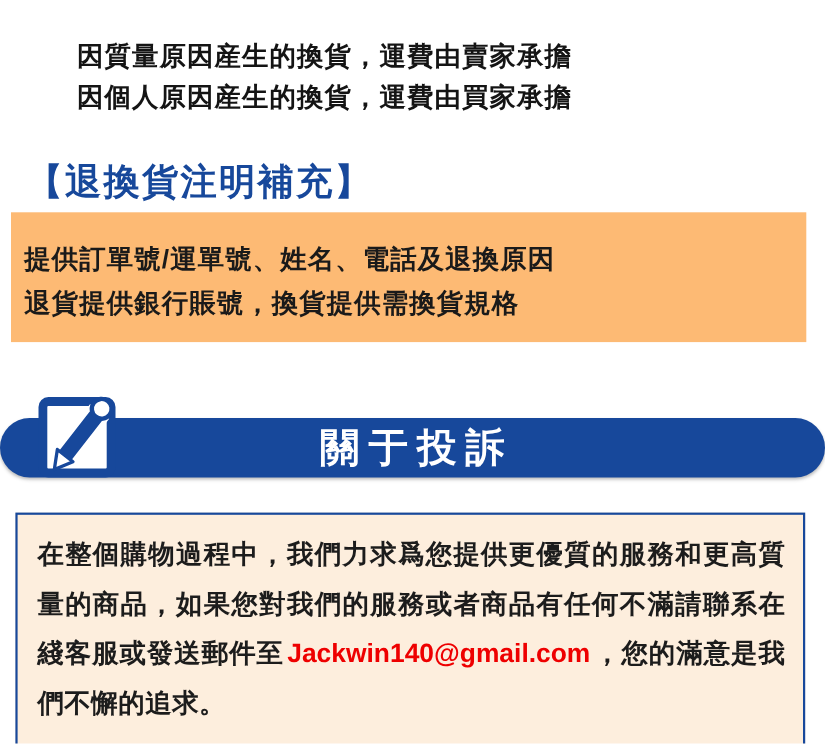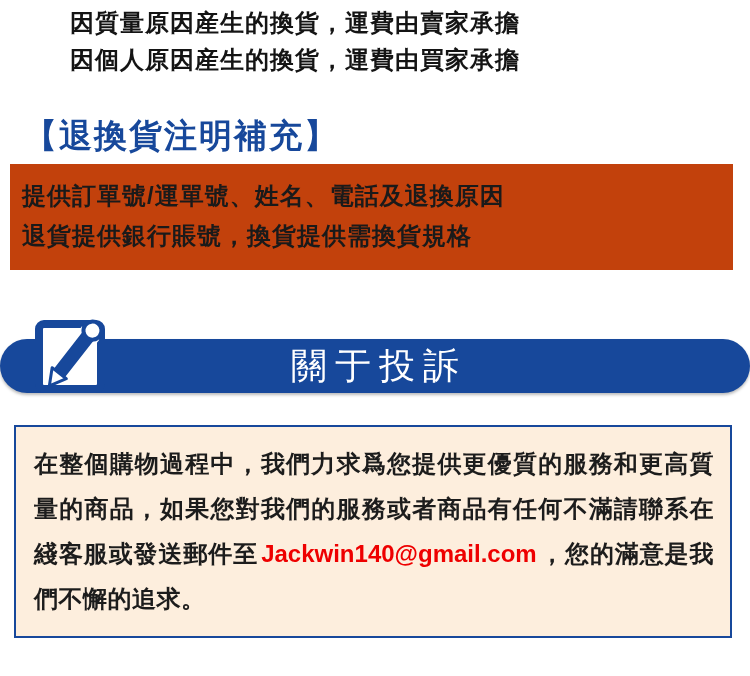--- a/index.html
+++ b/index.html
@@ -12,36 +12,36 @@
     position:relative;
   }
   .note-line{
     margin:0 0 0 70px;
     font-size:24px;
     font-weight:600;
     letter-spacing:1px;
     color:#141414;
     line-height:30px;
   }
-  .note-line.first{padding-top:8px;}
+  .note-line.first{padding-top:37px;}
   .note-line.second{margin-top:7px;}
   .section-heading{
     margin:41px 16px 0 24px;
     font-size:33px;
     font-weight:bold;
     letter-spacing:2px;
     color:#17489b;
     line-height:40px;
   }
   .cream-box{
     margin:8px 0 0 10px;
     width:723px;
     box-sizing:border-box;
-    background:#c2410c;
-    padding:12px 12px 14px 12px;
+    background:#fdba74;
+    padding:24px 12px 14px 12px;
   }
   .cream-box .box-line{
     font-size:24px;
     font-weight:600;
     letter-spacing:1px;
     color:#1a1a1a;
     line-height:40px;
   }
   .banner-wrap{
     position:relative;
@@ -55,21 +55,21 @@
     background:#17489b;
     border-radius:27px;
     box-shadow:0 2px 3px rgba(60,60,60,0.35);
     display:flex;
     align-items:center;
     justify-content:center;
   }
   .banner-title{
     color:#ffffff;
     font-size:36px;
-    font-weight:normal;
+    font-weight:bold;
     letter-spacing:8px;
     text-indent:8px;
   }
   .banner-icon{
     position:absolute;
     left:33px;
     top:-31px;
     width:82px;
     height:86px;
   }

